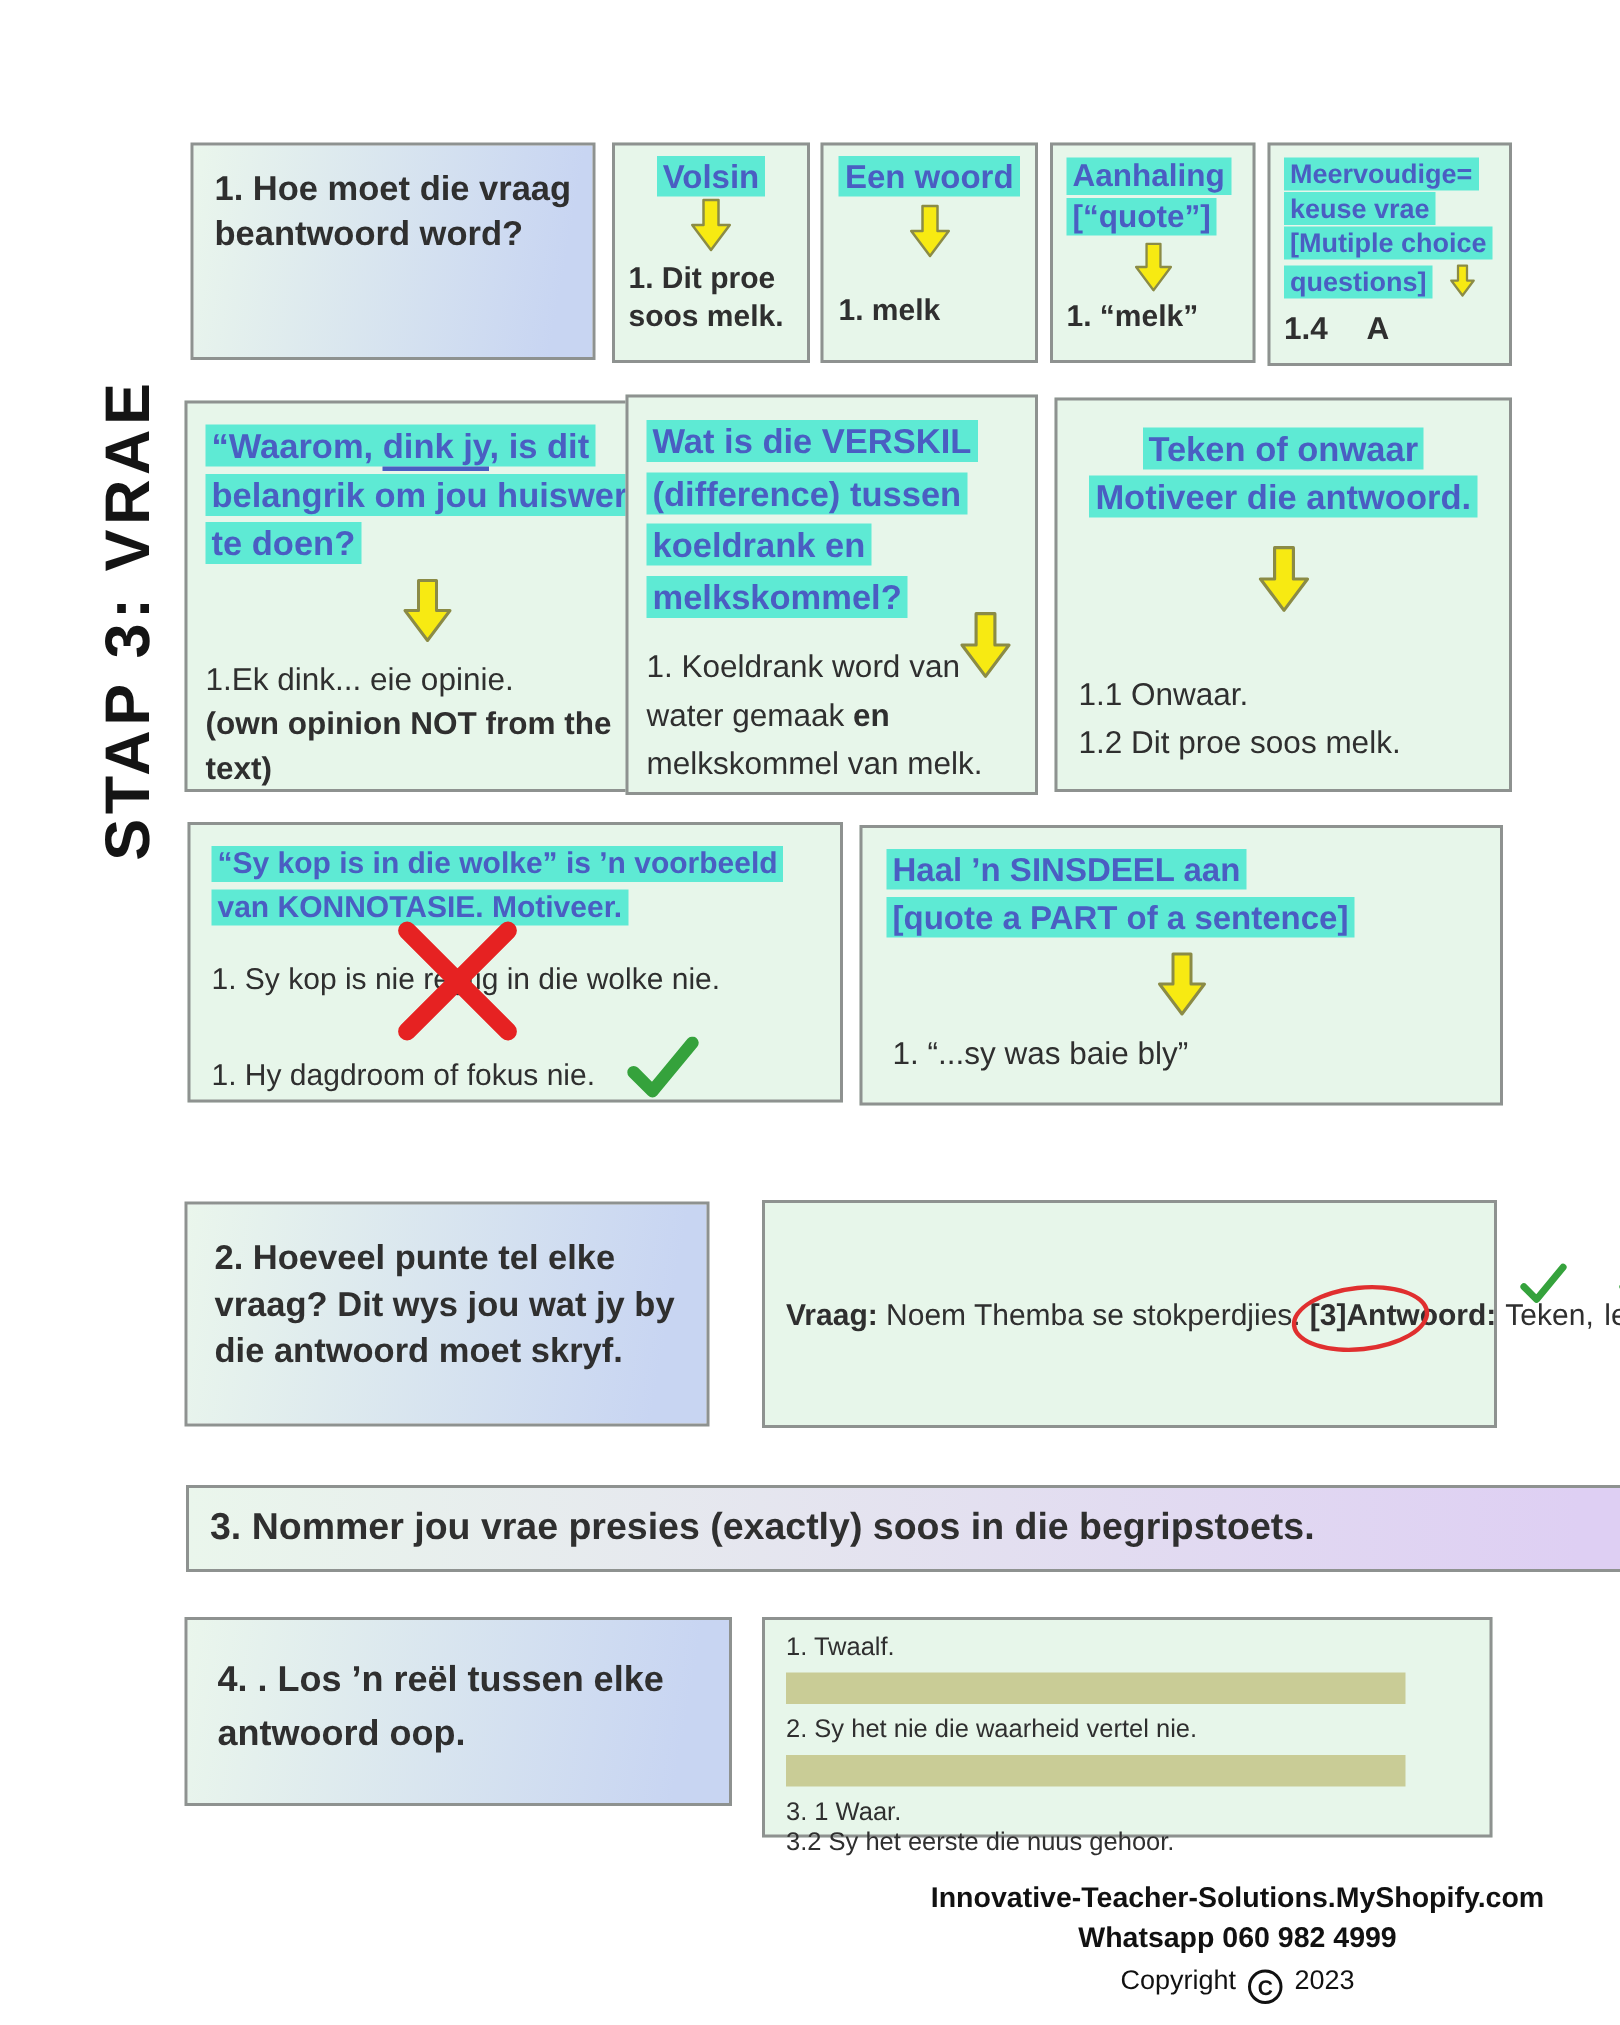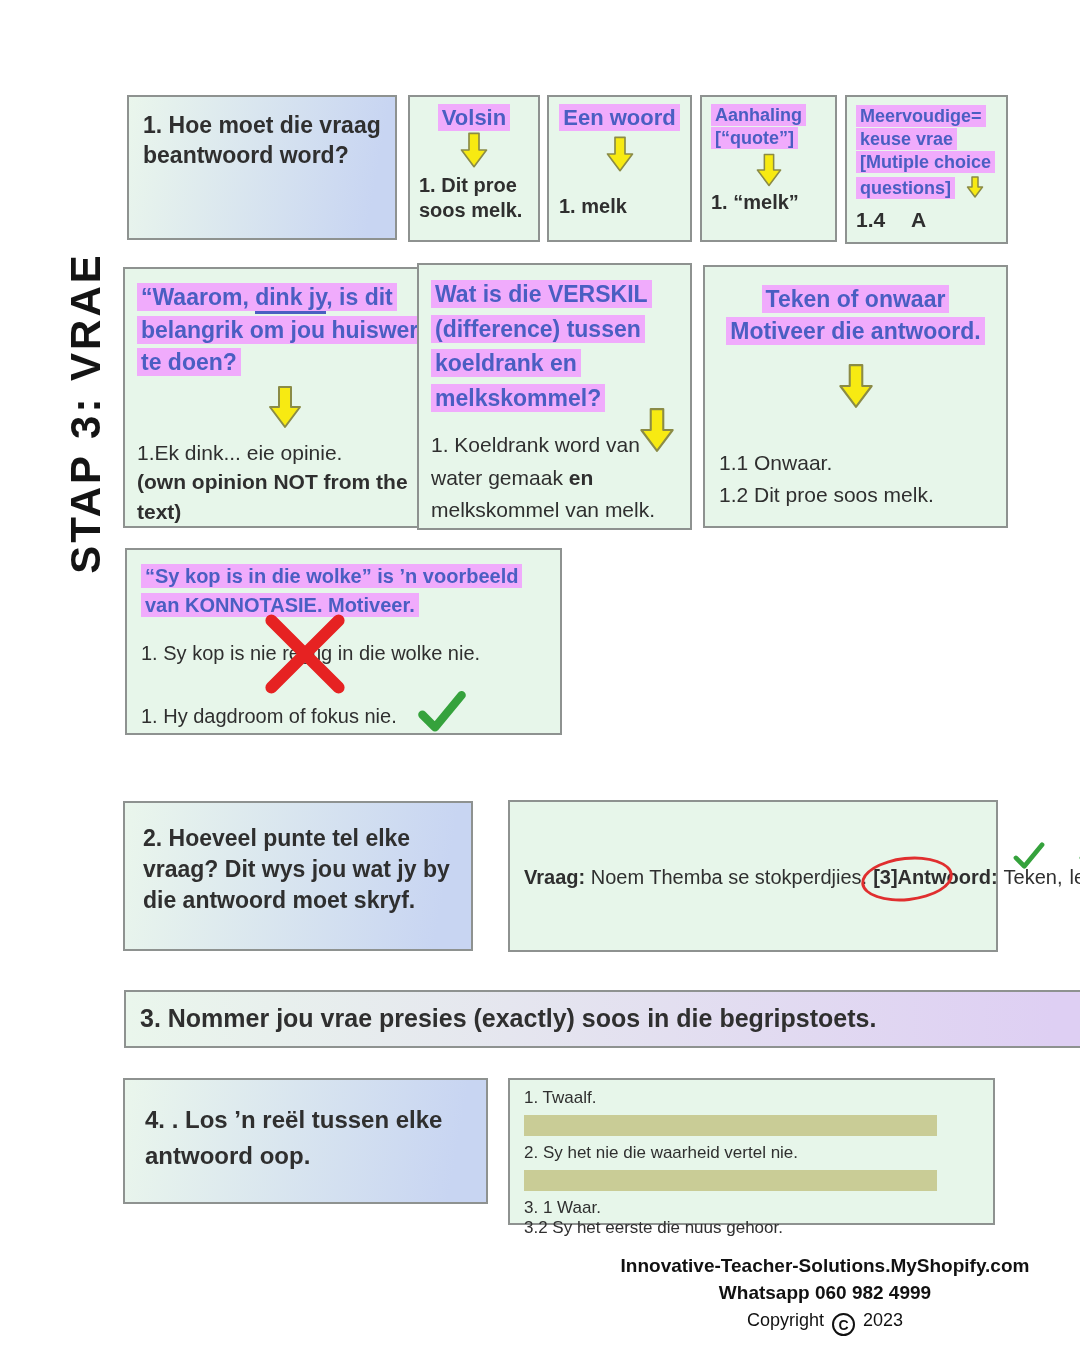--- a/index.html
+++ b/index.html
@@ -6,21 +6,21 @@
   body { background:#ffffff; font-family:"Liberation Sans","DejaVu Sans",sans-serif; }
   .canvas { position:relative; width:1080px; height:1350px; background:#ffffff; overflow:hidden; }
 
   .box { position:absolute; border:2px solid #8e9290; background:#e7f6ea; }
   .grad-blue  { background:linear-gradient(100deg,#eaf6ec 0%,#c8d5f2 90%); }
   .grad-purp  { background:linear-gradient(90deg,#eaf6ec 0%,#decff3 92%); }
 
   .dark  { color:#2f2f2f; }
   .bold  { font-weight:bold; }
   .blue  { color:#4a5ec2; font-weight:bold; }
-  .hl    { background:#f0abfc; padding:1px 4px; box-decoration-break:clone; -webkit-box-decoration-break:clone; }
+  .hl    { background:#5eead4; padding:1px 4px; box-decoration-break:clone; -webkit-box-decoration-break:clone; }
   .ul    { border-bottom:3px solid #4a5ec2; padding-bottom:1px; }
 
   .vtitle { position:absolute; left:-98px; top:385px; width:375px; height:56px;
             transform:rotate(-90deg); text-align:center; font-size:42px; font-weight:bold;
             letter-spacing:3px; color:#141414; white-space:nowrap; }
 
   .arrow-c { text-align:center; }
   .center  { text-align:center; }
 
   
@@ -65,21 +65,21 @@
     <div class="center" style="font-size:22px;"><span class="blue hl">Een woord</span></div>
     <div class="arrow-c" style="margin-top:4px;">
       <svg width="30" height="38" viewBox="0 0 36 44">
           <path d="M12 2 h12 v20 h9 L18 42 L3 22 h9 Z" fill="#f7ea12" stroke="#8b8b46" stroke-width="2" stroke-linejoin="round"></path>
         </svg>
     </div>
     <div class="dark bold" style="font-size:20px;margin-top:18px;">1. melk</div>
   </div>
 
   <div class="box" style="left:700px;top:95px;width:137px;height:147px;padding:7px 9px;">
-    <div style="font-size:18px;line-height:1.3;">
+    <div style="font-size:21px;line-height:1.3;">
       <span class="blue hl">Aanhaling</span><br>
       <span class="blue hl">[“quote”]</span>
     </div>
     <div class="arrow-c" style="margin-top:2px;">
       <svg width="28" height="34" viewBox="0 0 36 44">
           <path d="M12 2 h12 v20 h9 L18 42 L3 22 h9 Z" fill="#f7ea12" stroke="#8b8b46" stroke-width="2" stroke-linejoin="round"></path>
         </svg>
     </div>
     <div class="dark bold" style="font-size:20px;">1. “melk”</div>
   </div>
@@ -160,20 +160,32 @@
           </svg>
       </span>
     </div>
     <div style="position:absolute;left:130px;top:56px;">
       <svg width="96" height="96" viewBox="0 0 40 40">
           <path d="M6 6 L34 34 M34 6 L6 34" stroke="#e62222" stroke-width="5" stroke-linecap="round" fill="none"></path>
         </svg>
     </div>
   </div>
 
+  <div class="box" style="left:573px;top:550px;width:429px;height:187px;padding:12px 16px;">
+    <div style="font-size:22px;line-height:1.45;">
+      <span class="blue hl">Haal ’n SINSDEEL aan</span><br>
+      <span class="blue hl">[quote a PART of a sentence]</span>
+    </div>
+    <div class="arrow-c" style="margin-top:6px;">
+      <svg width="36" height="44" viewBox="0 0 36 44">
+          <path d="M12 2 h12 v20 h9 L18 42 L3 22 h9 Z" fill="#f7ea12" stroke="#8b8b46" stroke-width="2" stroke-linejoin="round"></path>
+        </svg>
+    </div>
+    <div class="dark" style="font-size:21px;margin-top:8px;margin-left:4px;">1.  “...sy was baie bly”</div>
+  </div>
 
   <div class="box grad-blue" style="left:123px;top:801px;width:350px;height:150px;padding:20px 14px 10px 18px;font-size:23px;line-height:1.35;">
     <span class="dark bold">2.  Hoeveel punte tel elke vraag? Dit wys jou wat jy by die antwoord moet skryf.</span>
   </div>
 
   <div class="box" style="left:508px;top:800px;width:490px;height:152px;padding:10px 14px 8px 14px;display:flex;justify-content:space-between;">
     <div class="ansline dark" style="font-size:20px;">
       <span class="bold">Vraag:</span>
       <span style="white-space:pre;"> Noem Themba se stokperdjies.</span>
       <span class="oval-wrap" style="margin-left:6px;">

